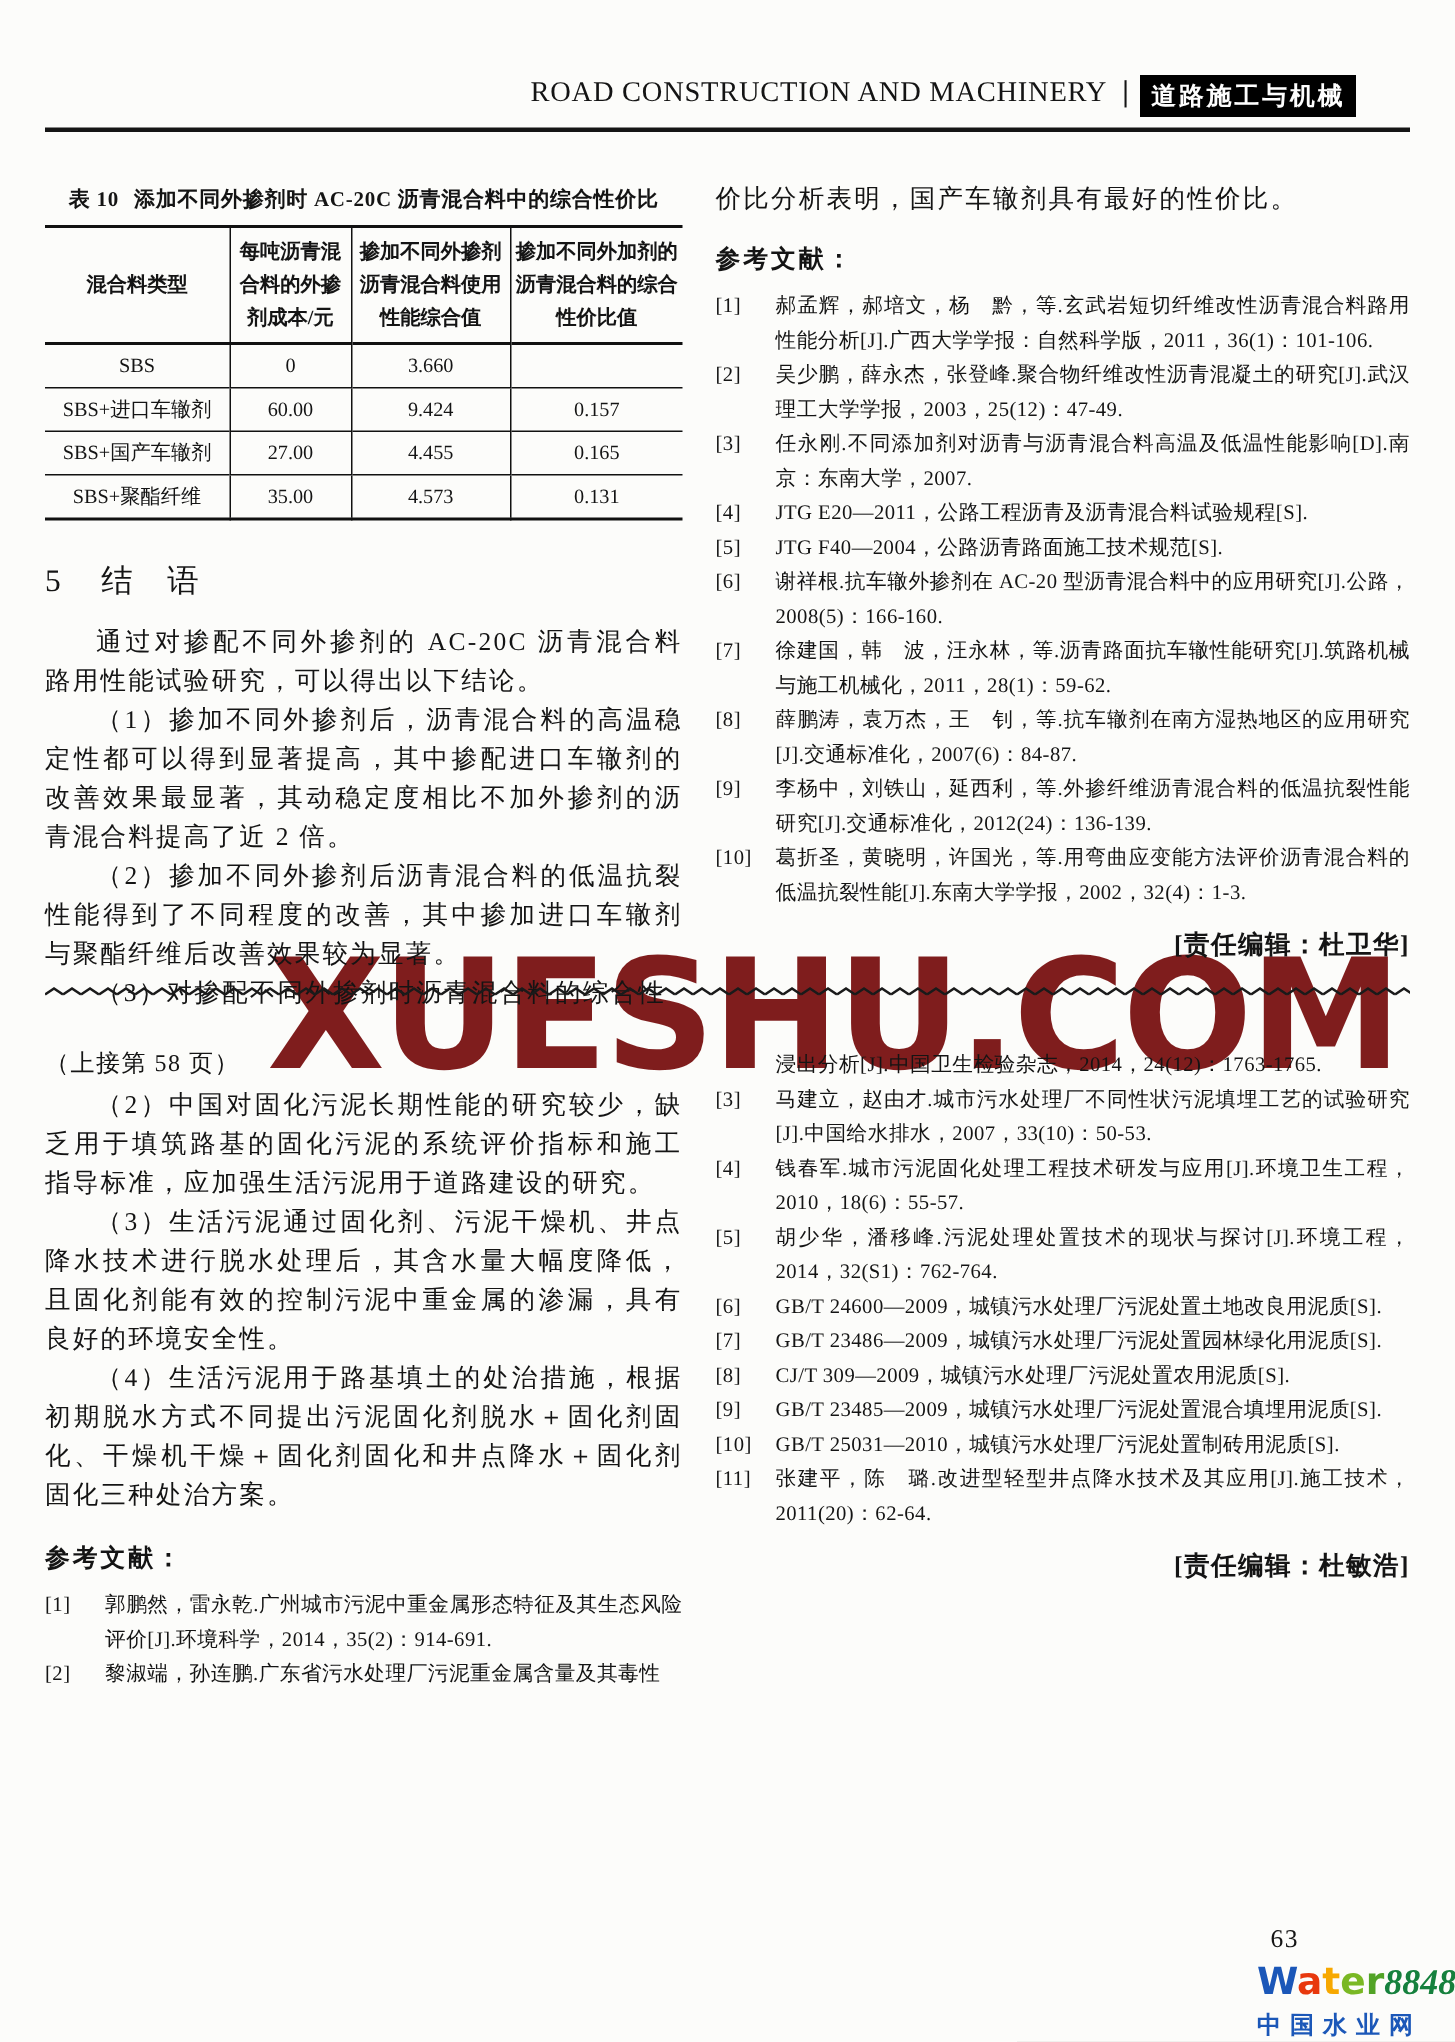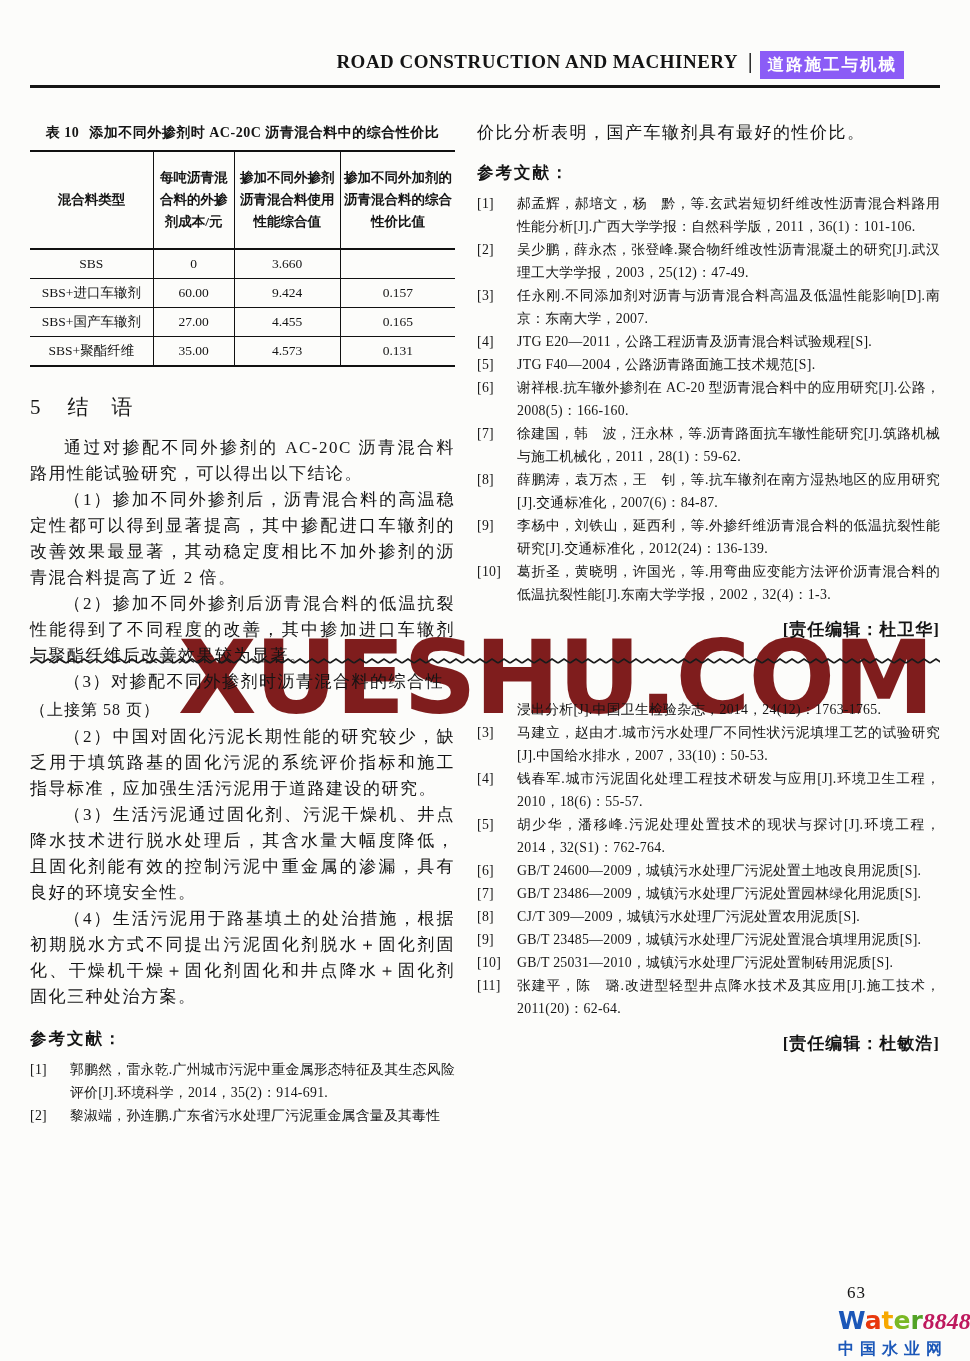--- a/index.html
+++ b/index.html
@@ -4,38 +4,38 @@
 <style>
   html,body{margin:0;padding:0;background:#e8e8e4;}
   .page{position:relative;width:970px;height:1361px;margin:0 auto;background:#fcfcfa;
         font-family:"Liberation Serif","DejaVu Serif",serif;color:#141414;overflow:hidden;}
   
   .watermark{position:absolute;left:178px;top:618px;font-family:"DejaVu Sans",sans-serif;
              font-weight:bold;font-size:102px;letter-spacing:-2px;color:#7f1d1d;
              user-select:none;white-space:nowrap;}
   
   .pagehead{position:absolute;top:50px;right:66px;white-space:nowrap;}
-  .jen{font-size:19px;font-weight:bold;letter-spacing:.5px;}
+  .jen{font-size:19px;font-weight:normal;letter-spacing:.5px;}
   .jsep{font-size:20px;font-weight:bold;margin:0 7px 0 10px;}
-  .jcn{display:inline-block;background:#8b5cf6;color:#fefefe;font-size:16.5px;font-weight:bold;
+  .jcn{display:inline-block;background:#000000;color:#fefefe;font-size:16.5px;font-weight:bold;
        padding:3px 7px 3px 8px;letter-spacing:2px;vertical-align:-2px;}
   .headrule{position:absolute;left:30px;width:910px;top:85px;height:3px;background:#151515;}
   
   .cols{position:absolute;left:30px;width:910px;display:flex;gap:22px;margin-top:20px;}
   .cols.top{top:100px;}
   .cols.bottom{top:678px;}
   .col.left{width:425px;flex:0 0 425px;}
   .col.right{flex:1;min-width:0;}
   
   .tbl-caption{font-size:14px;font-weight:bold;text-align:center;letter-spacing:.5px;margin:4px 0 8px;}
   .tbl-caption .cap-label{margin-right:10px;}
   table.datatbl{border-collapse:collapse;width:100%;border-top:2.5px solid #111;border-bottom:2.5px solid #111;table-layout:fixed;}
   table.datatbl col.c1{width:29%;} table.datatbl col.c2{width:19%;}
   table.datatbl col.c3{width:25%;} table.datatbl col.c4{width:27%;}
-  table.datatbl th{font-size:13.5px;font-weight:bold;line-height:22px;padding:15px 2px;
+  table.datatbl th{font-size:13.5px;font-weight:bold;line-height:22px;padding:5px 2px;
        border-bottom:2px solid #111;vertical-align:middle;}
   table.datatbl td{font-size:13.5px;text-align:center;padding:0 2px;height:28px;border-top:1px solid #111;}
   table.datatbl th + th, table.datatbl td + td{border-left:1.2px solid #111;}
   table.datatbl tr.r0 td{border-top:none;}
   
   .sec{margin:26px 0 14px;font-size:21px;font-weight:normal;letter-spacing:1px;}
   .sec .secnum{margin-right:26px;}
   p.body{margin:0;font-size:17px;line-height:26px;letter-spacing:1.5px;text-align:justify;}
   p.ind{text-indent:2em;}
   p.note{margin:0 0 2px;font-size:16px;line-height:24px;letter-spacing:1px;}
@@ -51,21 +51,21 @@
   .wavy{position:absolute;left:30px;top:656px;}
   
   .pagenum{position:absolute;top:1283px;right:104px;font-size:17px;letter-spacing:1px;}
   .logo{position:absolute;top:1308px;right:14px;width:118px;text-align:left;line-height:1;
         font-family:"DejaVu Sans",sans-serif;}
   .logo .row1{white-space:nowrap;}
   .logo .lw{font-weight:bold;font-size:25px;}
   .logo .l0{color:#1b57b8;} .logo .l1{color:#e8380d;} .logo .l2{color:#f7a800;}
   .logo .l3{color:#7ab824;} .logo .l4{color:#52a326;}
   .logo .l8{font-family:"Liberation Serif",serif;font-style:italic;font-weight:bold;
-            font-size:24px;color:#be185d;}
+            font-size:24px;color:#15803d;}
   .logo .row2{margin-top:8px;color:#1b57b8;font-weight:bold;font-size:16px;letter-spacing:6px;white-space:nowrap;}
 </style>
 </head>
 <body>
 
 <div class="page">
 
   <div class="watermark">XUESHU.COM</div>
 
   <div class="pagehead">

